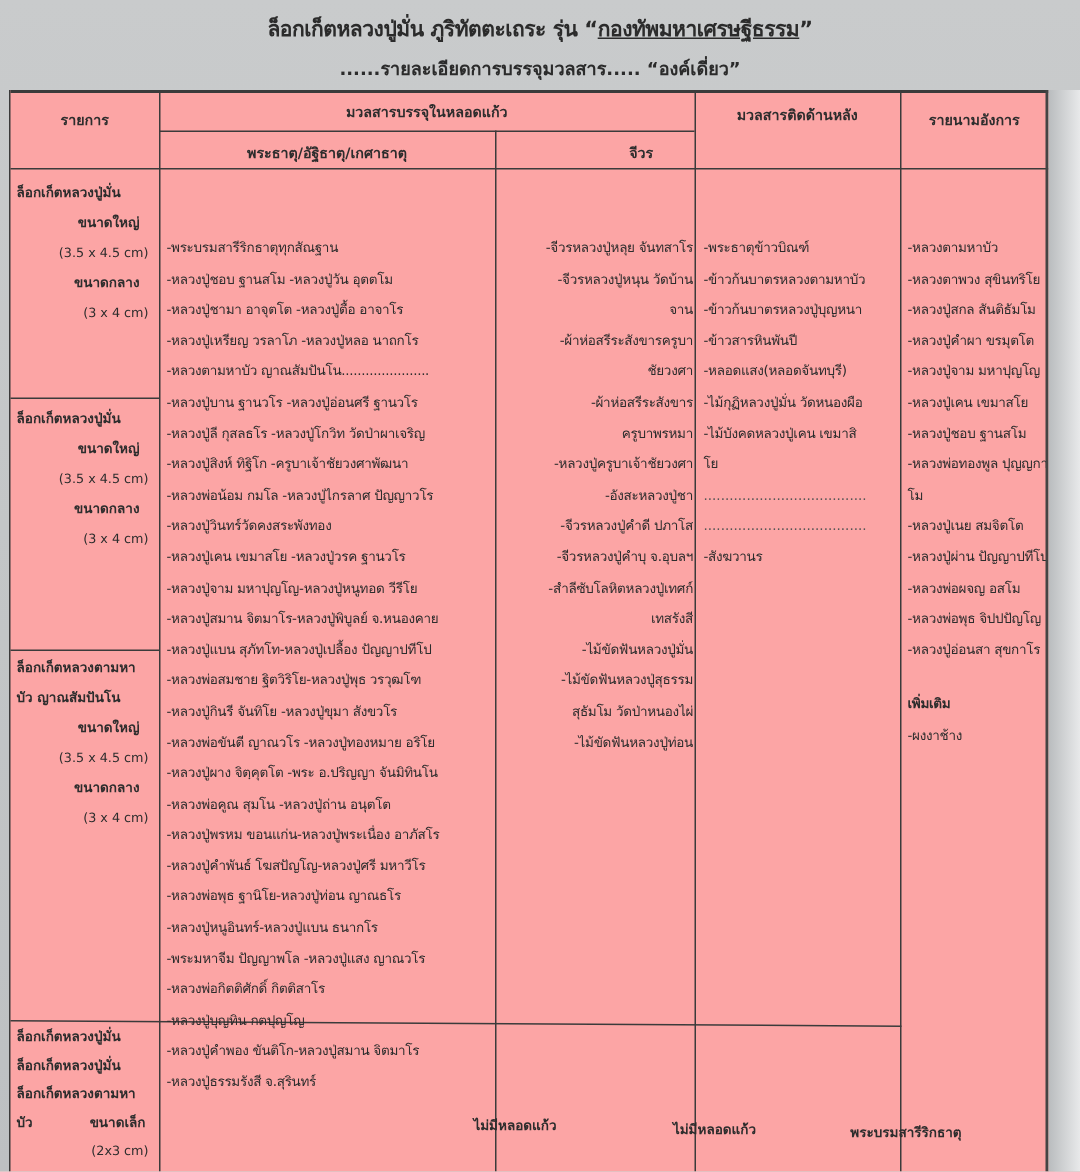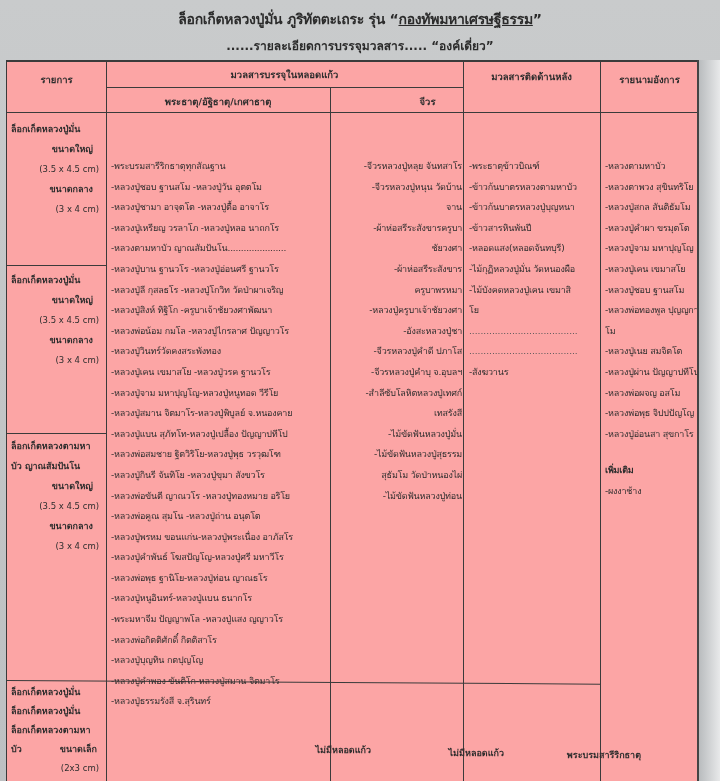--- a/index.html
+++ b/index.html
@@ -109,26 +109,27 @@
     <div class="item">-หลวงปู่สิงห์ ทิฐิโก  -ครูบาเจ้าชัยวงศาพัฒนา</div>
     <div class="item">-หลวงพ่อน้อม กมโล -หลวงปู่ไกรลาศ ปัญญาวโร</div>
     <div class="item">-หลวงปู่วินทร์วัดคงสระพังทอง</div>
     <div class="item">-หลวงปู่เคน เขมาสโย -หลวงปู่วรค ฐานวโร</div>
     <div class="item">-หลวงปู่จาม มหาปุญโญ-หลวงปู่หนูทอด วีรีโย</div>
     <div class="item">-หลวงปู่สมาน จิตมาโร-หลวงปู่พิบูลย์ จ.หนองคาย</div>
     <div class="item">-หลวงปู่แบน สุภัทโท-หลวงปู่เปลื้อง ปัญญาปทีโป</div>
     <div class="item">-หลวงพ่อสมชาย ฐิตวิริโย-หลวงปู่พุธ วรวุฒโฑ</div>
     <div class="item">-หลวงปู่กินรี จันทิโย  -หลวงปู่ขุมา สังขวโร</div>
     <div class="item">-หลวงพ่อขันตี ญาณวโร  -หลวงปู่ทองหมาย อริโย</div>
+    <div class="item">-หลวงปู่ผาง จิตฺคุตโต -พระ อ.ปริญญา จันมิทินโน</div>
     <div class="item">-หลวงพ่อคูณ สุมโน -หลวงปู่ถ่าน อนุตโต</div>
     <div class="item">-หลวงปู่พรหม ขอนแก่น-หลวงปู่พระเนื่อง อาภัสโร</div>
     <div class="item">-หลวงปู่คำพันธ์ โฆสปัญโญ-หลวงปู่ศรี มหาวีโร</div>
     <div class="item">-หลวงพ่อพุธ ฐานิโย-หลวงปู่ท่อน ญาณธโร</div>
     <div class="item">-หลวงปู่หนูอินทร์-หลวงปู่แบน ธนากโร</div>
-    <div class="item">-พระมหาจีม ปัญญาพโล -หลวงปู่แสง ญญาวโร</div>
+    <div class="item">-พระมหาจีม ปัญญาพโล -หลวงปู่แสง ญาณวโร</div>
     <div class="item">-หลวงพ่อกิตติศักดิ์ กิตติสาโร</div>
     <div class="item">-หลวงปู่บุญทิน กตปุญโญ</div>
     <div class="item">-หลวงปู่คำพอง ขันติโก-หลวงปู่สมาน จิตมาโร</div>
     <div class="item">-หลวงปู่ธรรมรังสี จ.สุรินทร์</div>
   </div>
 
   <div class="cell" style="left:328px;top:56px;width:127px;line-height:20.6px;text-align:right;">
     <div class="item">-จีวรหลวงปู่หลุย จันทสาโร</div>
     <div class="item">-จีวรหลวงปู่หนุน วัดบ้าน</div>
     <div class="item">จาน</div>

